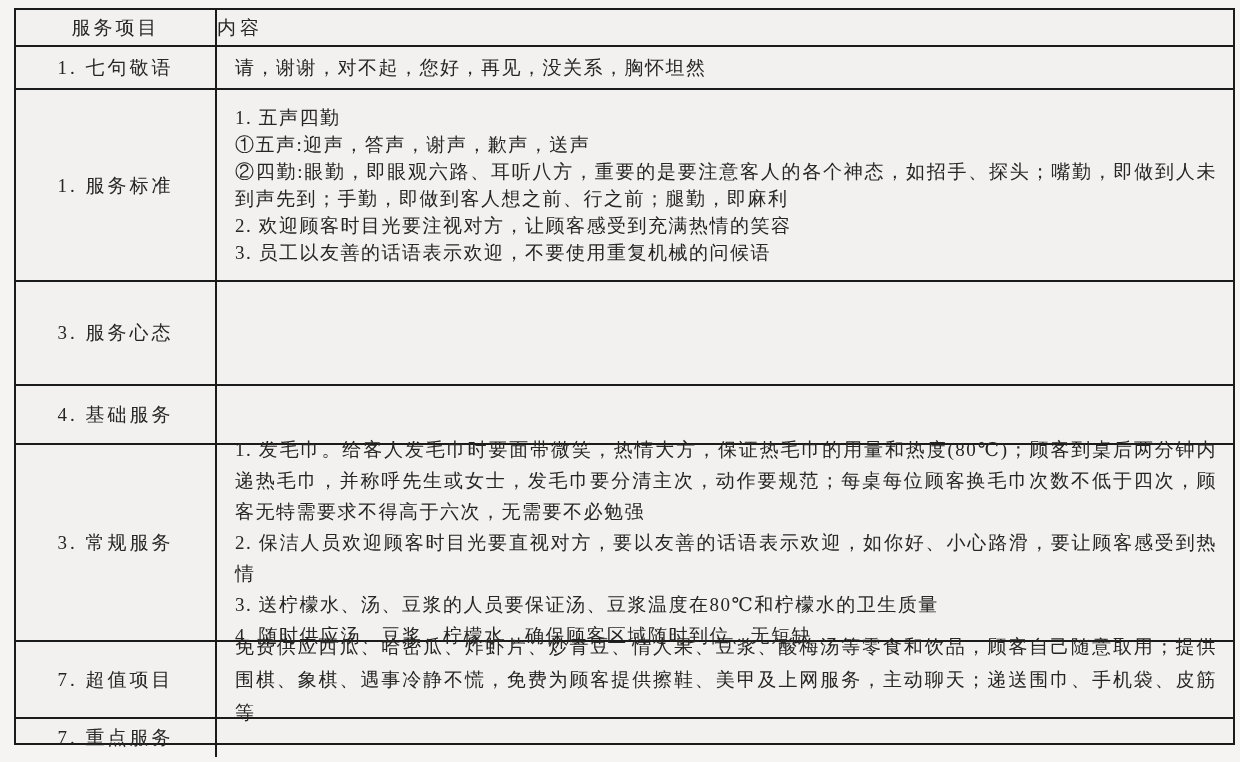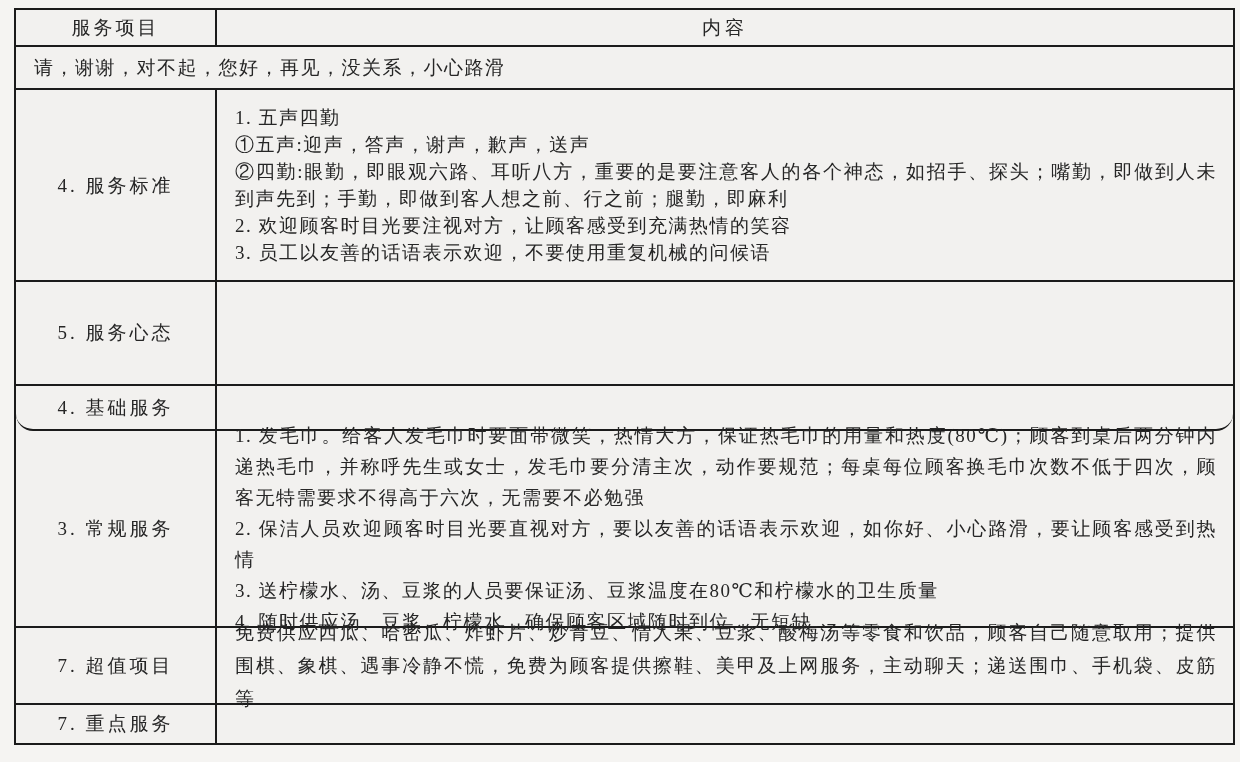--- a/index.html
+++ b/index.html
@@ -58,35 +58,34 @@
   }
   .cell.content .txt {
     white-space: pre-line;
     text-align: justify;
     width: 100%;
     line-height: 30px;
   }
   
   .t-row.header { height: 37px; }
   .t-row.header .cell.content {
-    justify-content: center;
-    padding: 11px;
+    padding: 0;
   }
   .t-row.header .cell.content .txt {
     text-align: center;
     width: auto;
     letter-spacing: 4px;
   }
   
   .t-row.r1 { height: 43px; }
   .t-row.r2 { height: 192px; }
   .t-row.r2 .txt { line-height: 27px; }
   .t-row.r3 { height: 104px; }
   .t-row.r3 .txt { line-height: 34px; }
-  .t-row.r4 { height: 45px; border-radius: 17px; }
+  .t-row.r4 { height: 59px; }
   .t-row.r5 { height: 197px; }
   .t-row.r5 .txt { line-height: 31px; }
   .t-row.r6 { height: 77px; }
   .t-row.r6 .txt { line-height: 33px; }
   .t-row.r7 { height: 38px; }
 </style>
 </head>
 <body>
 
 <div class="page">
@@ -95,41 +94,44 @@
     <div class="t-row header">
       <div class="cell item">
         <span class="txt">服务项目</span>
       </div>
       <div class="cell content">
         <span class="txt">内容</span>
       </div>
     </div>
 
     <div class="t-row r1">
+      <div class="cell item">
+        <span class="txt">1. 七句敬语</span>
+      </div>
       <div class="cell content">
-        <span class="txt">请，谢谢，对不起，您好，再见，没关系，小心路滑</span>
+        <span class="txt">请，谢谢，对不起，您好，再见，没关系，胸怀坦然</span>
       </div>
     </div>
 
     <div class="t-row r2">
       <div class="cell item">
-        <span class="txt">4. 服务标准</span>
+        <span class="txt">1. 服务标准</span>
       </div>
       <div class="cell content">
         <span class="txt">1. 五声四勤
 ①五声:迎声，答声，谢声，歉声，送声
 ②四勤:眼勤，即眼观六路、耳听八方，重要的是要注意客人的各个神态，如招手、探头；嘴勤，即做到人未到声先到；手勤，即做到客人想之前、行之前；腿勤，即麻利
 2. 欢迎顾客时目光要注视对方，让顾客感受到充满热情的笑容
 3. 员工以友善的话语表示欢迎，不要使用重复机械的问候语</span>
       </div>
     </div>
 
     <div class="t-row r3">
       <div class="cell item">
-        <span class="txt">5. 服务心态</span>
+        <span class="txt">3. 服务心态</span>
       </div>
     </div>
 
     <div class="t-row r4">
       <div class="cell item">
         <span class="txt">4. 基础服务</span>
       </div>
     </div>
 
     <div class="t-row r5">

